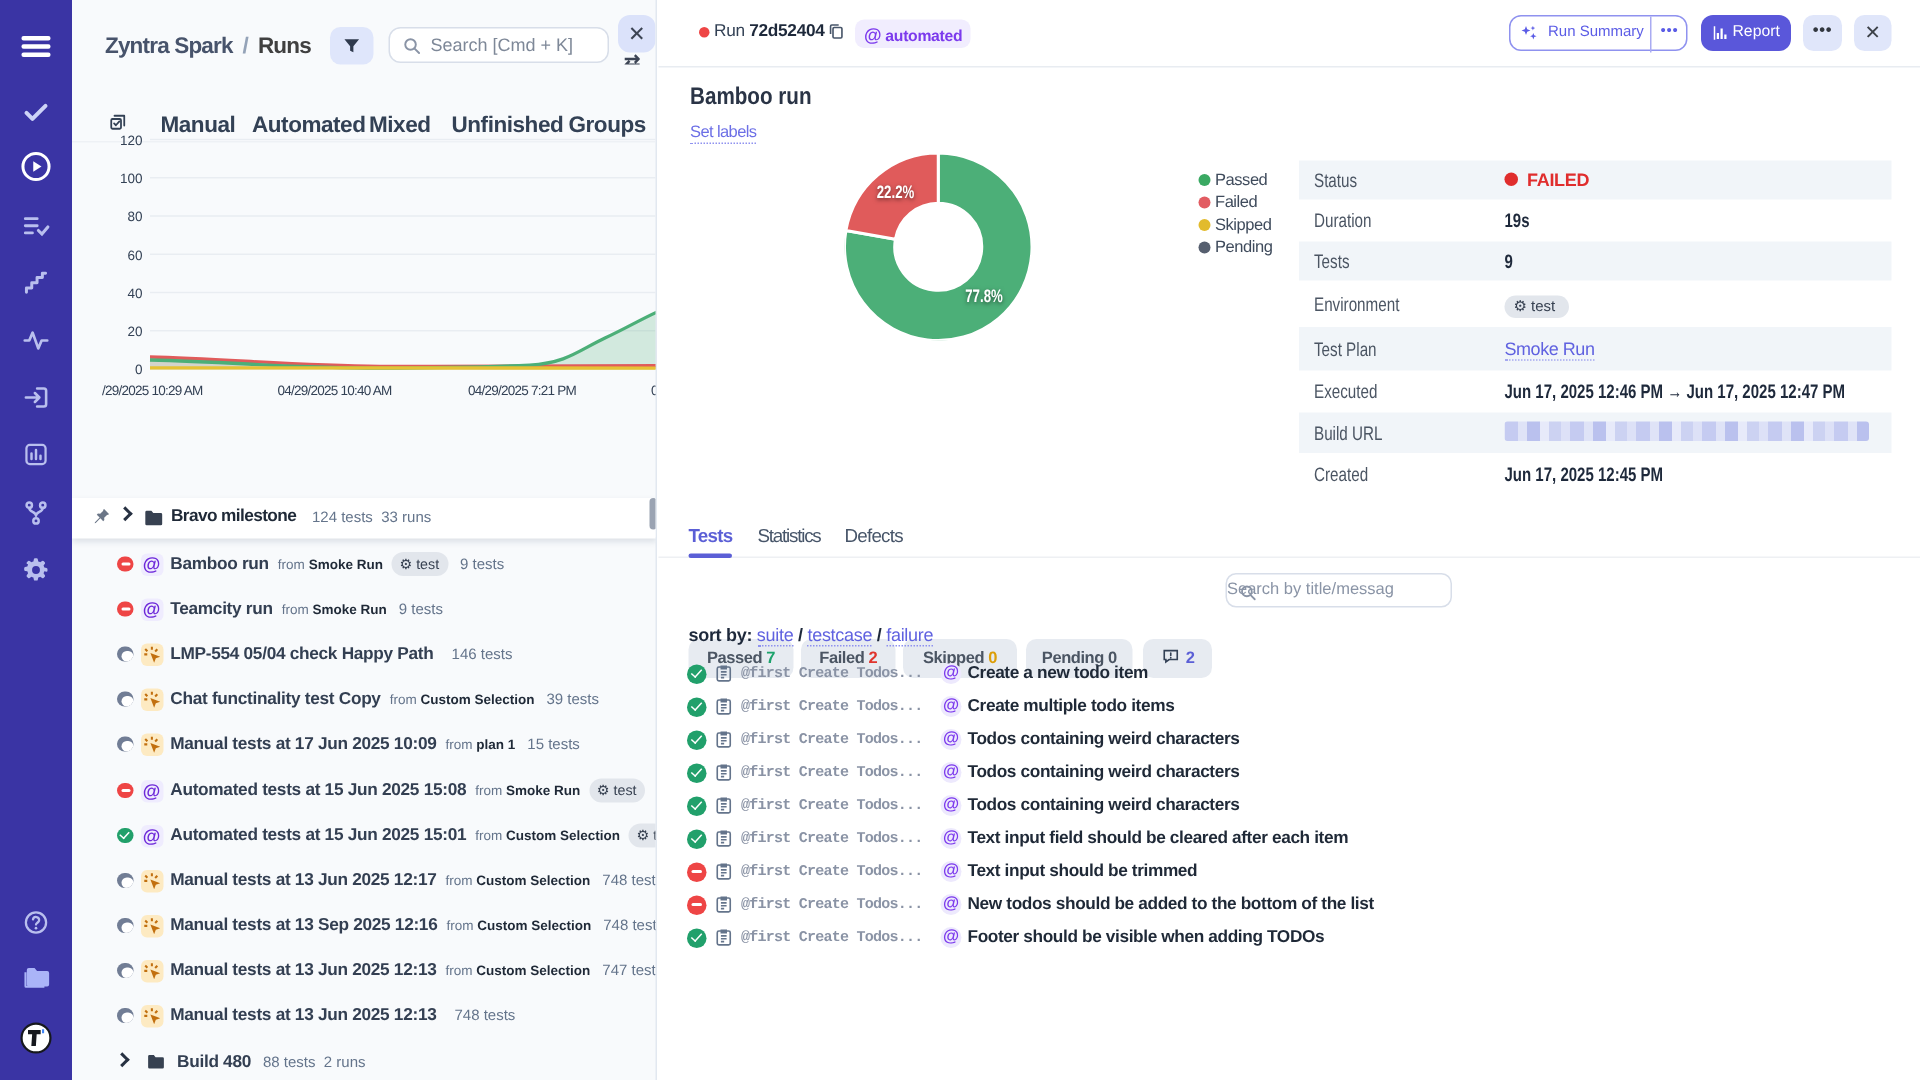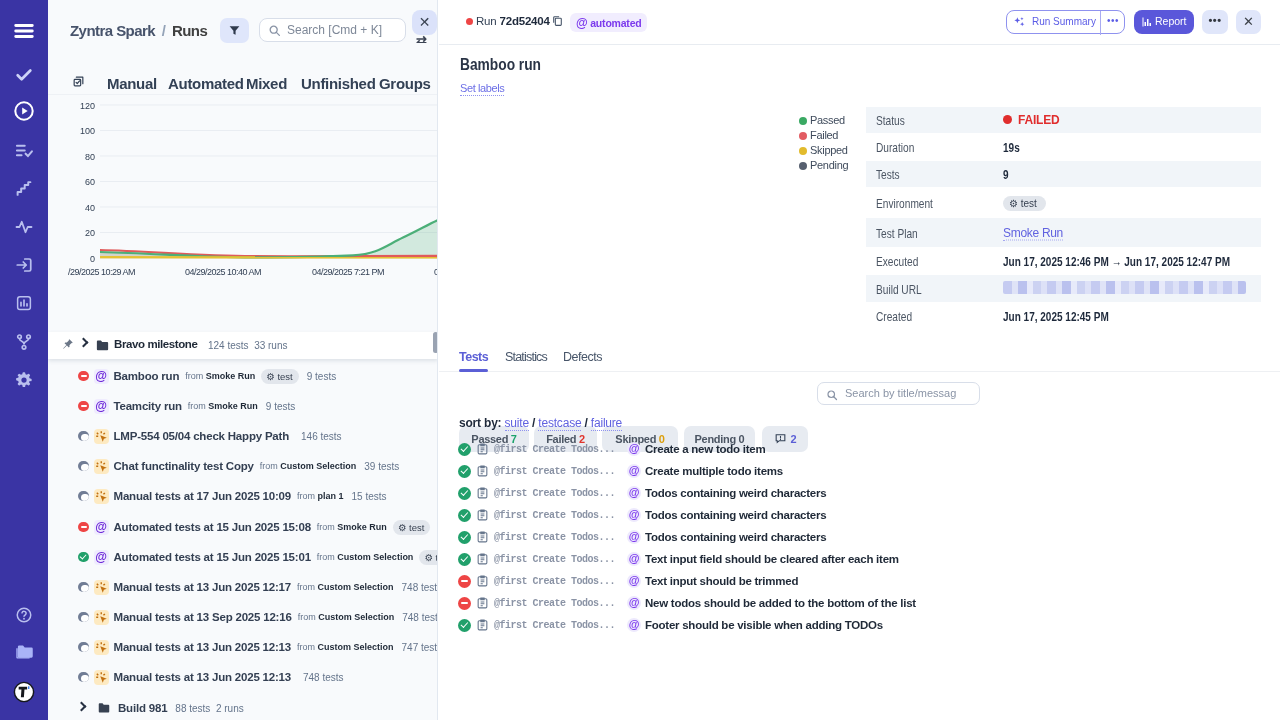--- a/index.html
+++ b/index.html
@@ -12,21 +12,21 @@
 #ltitle { position:absolute; left:22px; top:22px; font-size:15px; font-weight:bold; color:#47536b; letter-spacing:-.55px; }
 #ltitle .sep { color:#94a3b8; padding:0 3px; }
 #ltitle .runs { color:#404040;margin-top:32px; }
 #fbtn { position:absolute; left:172px; top:18px; width:29px; height:25px; background:#dfe6fb; border-radius:7px; }
 #lsearch { position:absolute; left:211px; top:18px; width:147px; height:24px; background:#fff; border:1px solid #d8dee9; border-radius:8px; color:#7e8898; font-size:12px; line-height:22px; padding-left:27px; }
 #xbtn { position:absolute; left:364px; top:10px; width:25px; height:25px; background:#dbe2fa; border-radius:8px; color:#3c4454; font-size:14px; text-align:center; line-height:25px; }
 
 #ltabs { position:absolute; left:0; top:68px; width:390px; height:27px; font-size:15px; letter-spacing:-.3px; color:#334155; font-weight:bold; border-bottom:1px solid #eef1f5;}
 #ltabs span { position:absolute; top:7px; }
 
-#chartwrap { position:absolute; left:0; top:96px; width:346px; height:190px; }
+#chartwrap { position:absolute; left:0; top:84px; width:346px; height:190px; }
 
 #bravo { position:absolute; left:0; top:332px; width:390px; height:27px; background:#fff; box-shadow:0 2px 4px rgba(100,116,139,.18); }
 
 #rpanel { position:absolute; left:439px; top:0; width:841px; height:720px; background:#fff; }
 #rtop { position:absolute; left:0; top:0; width:841px; height:45px; border-bottom:1px solid #e8ecf1; }
 .pill { display:inline-block; background:#f1edfe; color:#7c3aed; font-weight:bold; border-radius:6px; }
 .btn-outline { position:absolute; border:1px solid #8f92ef; border-radius:8px; color:#5b5ce6; font-size:10px;text-align:center; }
 .btn-solid { position:absolute; background:#5a57da; border-radius:8px; color:#fff; font-size:10.5px; }
 .btn-light { position:absolute; background:#e0e6fa; border-radius:7px; color:#334155; }
 
@@ -261,21 +261,21 @@
             </g>
           </svg></span>
         <span class="rt">Manual tests at 13 Jun 2025 12:13</span>
         <span class="cnt" style="margin-left:12px">748 tests</span>
       </div>
     <div class="rr" style="top:693px;left:30px">
         <span class="chev" style="position:relative;top:-2px;margin-right:12px"></span>
         <svg width="14" height="14" viewBox="0 0 24 24" fill="#374151" style="margin-right:7px">
           <path d="M3 5.5A1.5 1.5 0 0 1 4.5 4h5l2 2.5h8A1.5 1.5 0 0 1 21 8v10a1.5 1.5 0 0 1-1.5 1.5h-15A1.5 1.5 0 0 1 3 18z"></path>
         </svg>
-        <span class="rt">Build 981</span>
+        <span class="rt">Build 480</span>
         <span class="cnt">88 tests&nbsp;&nbsp;2 runs</span>
       </div>
   </div>
 </div>
 <div id="sidebar">
 
   <svg style="top:20px" width="22" height="22" viewBox="0 0 24 24" fill="none" stroke="#ffffff" stroke-width="3.2" stroke-linecap="round">
       <path d="M3 6h18M3 12h18M3 18h18"></path>
     </svg>
 
@@ -366,20 +366,28 @@
           <path d="M7 12h3v8H7zM12 6h3v14h-3zM17 14h3v6h-3z"></path>
         </svg>
       <span style="position:absolute;left:21px;top:5px">Report</span>
     </span>
     <span class="btn-light" style="left:763px;top:10px;width:26px;height:24px;font-weight:bold;text-align:center;line-height:21px;letter-spacing:.5px;font-size:11px;color:#32373f">•••</span>
     <span class="btn-light" style="left:797px;top:10px;width:25px;height:24px;text-align:center;line-height:24px;font-size:13px;color:#3c4148">✕</span>
   </div>
   <div style="position:absolute;left:21px;top:56px;font-size:16px;font-weight:bold;color:#2a3446;transform:scaleX(.86);transform-origin:0 50%">Bamboo run</div>
   <div style="position:absolute;left:21px;top:82px;font-size:11px;letter-spacing:-.4px;color:#6c6fe6;border-bottom:1px dotted #8f92ef;padding-bottom:1px">Set labels</div>
 
+  <div id="donut" style="position:absolute;left:124px;top:102px">
+    <svg width="125" height="125" viewBox="0 0 125 125">
+      <path d="M62.5 0 A62.5 62.5 0 1 1 0.95 51.65 L33.94 57.47 A29 29 0 1 0 62.5 33.5 Z" fill="#4caf78" stroke="#fff" stroke-width="2"></path>
+      <path d="M0.95 51.65 A62.5 62.5 0 0 1 62.5 0 L62.5 33.5 A29 29 0 0 0 33.94 57.47 Z" fill="#e05b5b" stroke="#fff" stroke-width="2"></path>
+      <text x="34" y="30" font-size="12" font-weight="bold" fill="#fff" text-anchor="middle" textLength="25" lengthAdjust="spacingAndGlyphs" style="filter:drop-shadow(0 1px 1.5px rgba(0,0,0,.55))">22.2%</text>
+      <text x="93" y="99" font-size="12" font-weight="bold" fill="#fff" text-anchor="middle" textLength="25" lengthAdjust="spacingAndGlyphs" style="filter:drop-shadow(0 1px 1.5px rgba(0,0,0,.55))">77.8%</text>
+    </svg>
+  </div>
 
   <div id="legend" style="position:absolute;left:360px;top:114px;font-size:11px;letter-spacing:-.3px;color:#3f4b5c">
     <div style="margin-bottom:3px"><span style="display:inline-block;width:8px;height:8px;border-radius:50%;background:#3aa963;margin-right:3px;vertical-align:-1px"></span>Passed</div>
     <div style="margin-bottom:3px"><span style="display:inline-block;width:8px;height:8px;border-radius:50%;background:#e25c62;margin-right:3px;vertical-align:-1px"></span>Failed</div>
     <div style="margin-bottom:3px"><span style="display:inline-block;width:8px;height:8px;border-radius:50%;background:#e2bb2d;margin-right:3px;vertical-align:-1px"></span>Skipped</div>
     <div><span style="display:inline-block;width:8px;height:8px;border-radius:50%;background:#565f6f;margin-right:3px;vertical-align:-1px"></span>Pending</div>
   </div>
 
   <div id="stable">
     <div class="srow alt" style="height:26px">
@@ -425,21 +433,21 @@
 
   <div id="chips" style="position:absolute;left:0;top:381px;height:26px;width:841px">
     <span class="chip" style="left:20px;width:70px">Passed <b style="color:#1ca36c">7</b></span>
     <span class="chip" style="left:95px;width:63px">Failed <b style="color:#e0342d">2</b></span>
     <span class="chip" style="left:163px;width:76px">Skipped <b style="color:#dc9e09">0</b></span>
     <span class="chip" style="left:245px;width:71px">Pending 0</span>
     <span class="chip" style="left:323px;width:46px"><svg style="vertical-align:-2px;margin-right:4px" width="13" height="13" viewBox="0 0 24 24" fill="none" stroke="#334155" stroke-width="2">
           <path d="M4 5h16v11H10l-4 3v-3H4z"></path>
           <path d="M12 8v3M12 13.5v.5" stroke-linecap="round"></path>
         </svg><b style="color:#5b5fd6">2</b></span>
-    <span style="position:absolute;left:378px;top:1px;width:163px;height:23px;background:#fff;border:1px solid #d8dee9;border-radius:7px;font-size:11px;color:#8a94a6;line-height:21px;padding-left:27px;overflow:hidden;white-space:nowrap">Search by title/messag<svg style="position:absolute;left:8px;top:6px" width="12" height="12" viewBox="0 0 24 24" fill="none" stroke="#8a94a6" stroke-width="2.4">
+    <span style="position:absolute;left:378px;top:1px;width:151px;height:23px;background:#fff;border:1px solid #d8dee9;border-radius:7px;font-size:11px;color:#8a94a6;line-height:21px;overflow:hidden;white-space:nowrap">Search by title/messag<svg style="position:absolute;left:8px;top:6px" width="12" height="12" viewBox="0 0 24 24" fill="none" stroke="#8a94a6" stroke-width="2.4">
           <circle cx="10.5" cy="10.5" r="6.5"></circle>
           <path d="M15.5 15.5L21 21" stroke-linecap="round"></path>
         </svg></span>
   </div>
 
   <div style="position:absolute;left:20px;top:416px;font-size:12px;letter-spacing:-.2px;color:#1e293b;font-weight:bold">sort by: <span style="color:#6062e0;font-weight:normal;border-bottom:1px dotted #8f92ef">suite</span> / <span style="color:#6062e0;font-weight:normal;border-bottom:1px dotted #8f92ef">testcase</span> / <span style="color:#6062e0;font-weight:normal;border-bottom:1px dotted #8f92ef">failure</span></div>
 
   <div id="trows">
     <div class="tr" style="top:438px">
         <span class="tst p"></span>

